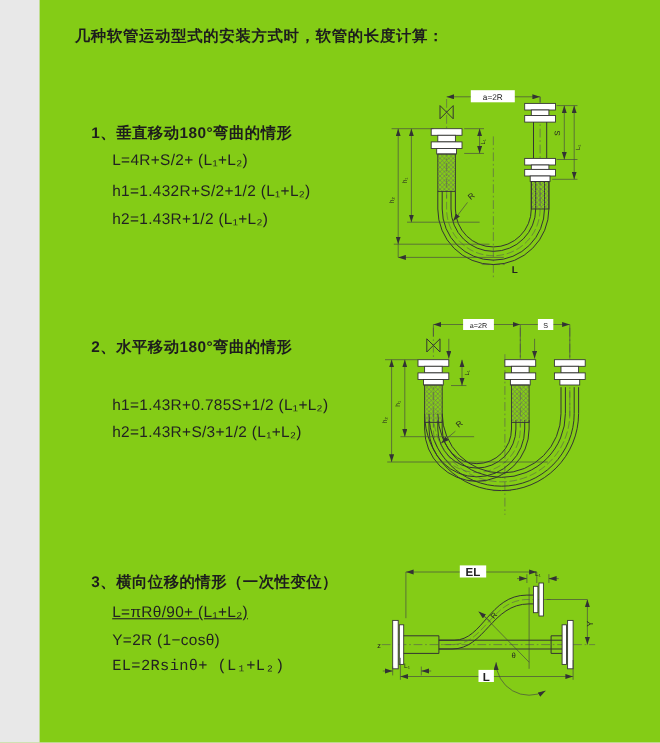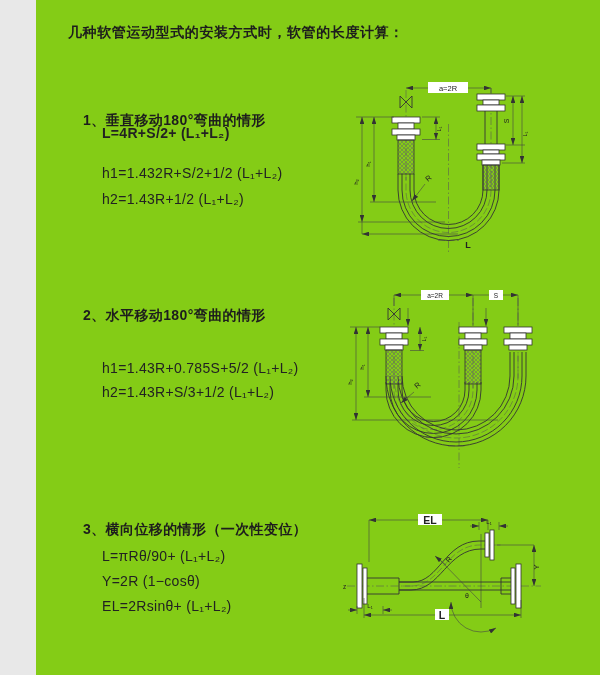--- a/index.html
+++ b/index.html
@@ -17,32 +17,32 @@
   svg .hcl{stroke:#555;stroke-width:0.5;fill:none;stroke-dasharray:7 2.5;}
 </style>
 </head>
 <body>
 
 <div id="page">
 
   <div class="doc-title">几种软管运动型式的安装方式时，软管的长度计算：</div>
 
   <div class="sec-heading" style="top:112px;">1、垂直移动180°弯曲的情形</div>
-  <div class="formula" style="top:125px;font-weight:bold;">L=4R+S/2+ (L₁+L₂)</div>
+  <div class="formula" style="top:137px;">L=4R+S/2+ (L₁+L₂)</div>
   <div class="formula" style="top:165px;">h1=1.432R+S/2+1/2 (L₁+L₂)</div>
   <div class="formula" style="top:191px;text-align:right;">h2=1.43R+1/2 (L₁+L₂)</div>
 
   <div class="sec-heading" style="top:307px;">2、水平移动180°弯曲的情形</div>
-  <div class="formula" style="top:360px;">h1=1.43R+0.785S+5/2 (L₁+L₂)</div>
+  <div class="formula" style="top:360px;">h1=1.43R+0.785S+1/2 (L₁+L₂)</div>
   <div class="formula" style="top:384px;">h2=1.43R+S/3+1/2 (L₁+L₂)</div>
 
   <div class="sec-heading" style="top:521px;">3、横向位移的情形（一次性变位）</div>
-  <div class="formula" style="top:548px;">L=πRθ/90+ (L₁+L₂)</div>
+  <div class="formula" style="top:548px;text-decoration:underline;">L=πRθ/90+ (L₁+L₂)</div>
   <div class="formula" style="top:573px;text-align:center;">Y=2R (1−cosθ)</div>
-  <div class="formula" style="top:598px;">EL=2Rsinθ+ (L₁+L₂)</div>
+  <div class="formula" style="top:598px;font-family:Liberation Mono, monospace;">EL=2Rsinθ+ (L₁+L₂)</div>
 
   <svg class="diag" style="left:312px;top:72px;" width="235" height="190" viewBox="0 0 235 190">
     <defs>
       <marker id="mA" markerUnits="userSpaceOnUse" markerWidth="7" markerHeight="4.6" refX="7" refY="2.3" orient="auto-start-reverse">
         <path d="M0,0 L7,2.3 L0,4.6 Z" fill="#333"></path>
       </marker>
       <pattern id="hb" width="4" height="4" patternUnits="userSpaceOnUse">
         <path d="M0,0 L4,4 M4,0 L0,4" stroke="#666" stroke-width="0.5"></path>
       </pattern>
     </defs>

